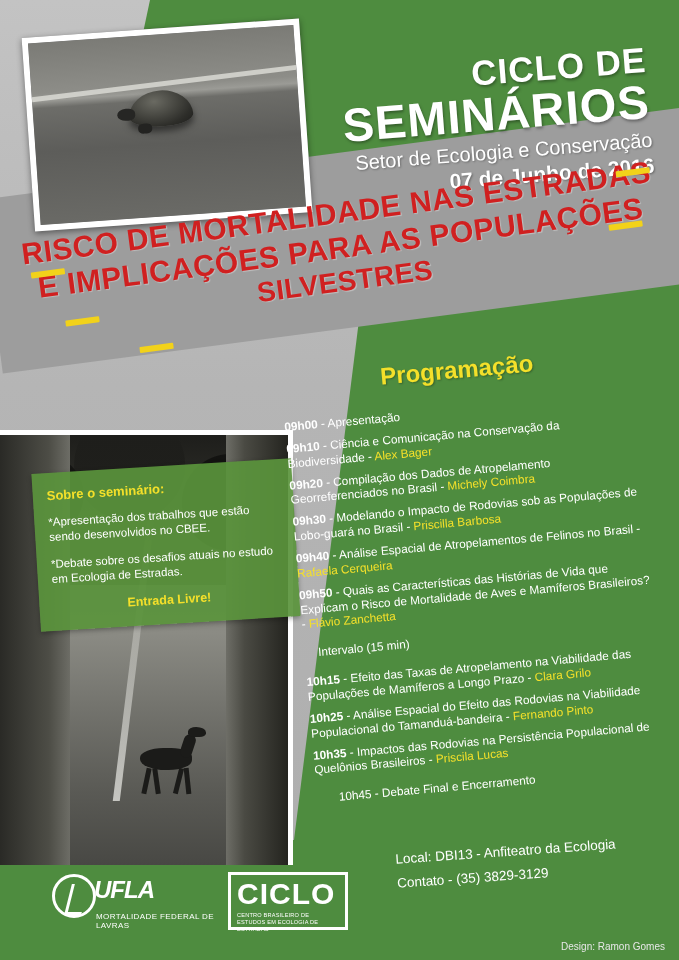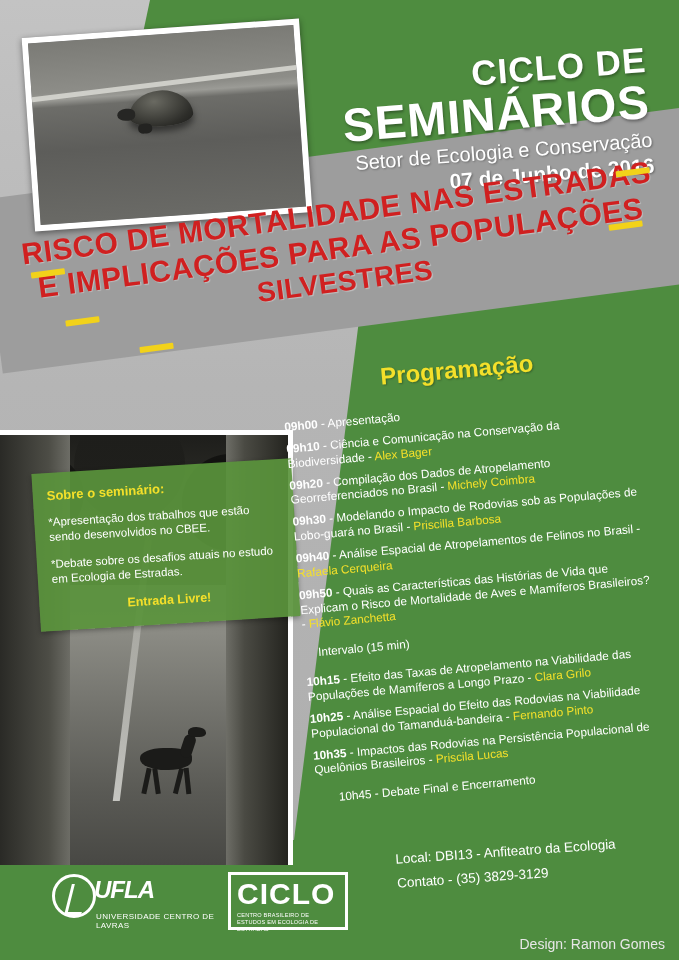--- a/index.html
+++ b/index.html
@@ -367,21 +367,21 @@
   .cbee-sub {
     font-size: 5.6px;
     line-height: 1.25;
     margin-top: 3px;
     letter-spacing: .2px;
   }
   .design {
     position: absolute;
     right: 14px;
     bottom: 8px;
-    font-size: 14px;
+    font-size: 10px;
     color: #e7e7e7;
   }
 </style>
 </head>
 <body>
 
 <div id="poster">
 
   <div class="bg-gray"></div>
   <div class="bg-green-right"></div>
@@ -485,21 +485,21 @@
   </div>
 
   <div class="footer-info">
     <div>Local: DBI13 - Anfiteatro da Ecologia</div>
     <div>Contato - (35) 3829-3129</div>
   </div>
 
   <div class="logo-ufla">
     <div class="ufla-mark"></div>
     <div class="ufla-word">UFLA</div>
-    <div class="ufla-sub">UNIVERSIDADE CENTRO DE LAVRAS</div>
+    <div class="ufla-sub">MORTALIDADE FEDERAL DE LAVRAS</div>
   </div>
 
   <div class="logo-cbee">
     <div class="cbee-word">CICLO</div>
     <div class="cbee-sub">CENTRO BRASILEIRO DE ESTUDOS EM ECOLOGIA DE ESTRADAS</div>
   </div>
 
   <div class="design">Design: Ramon Gomes</div>
 
 </div>

